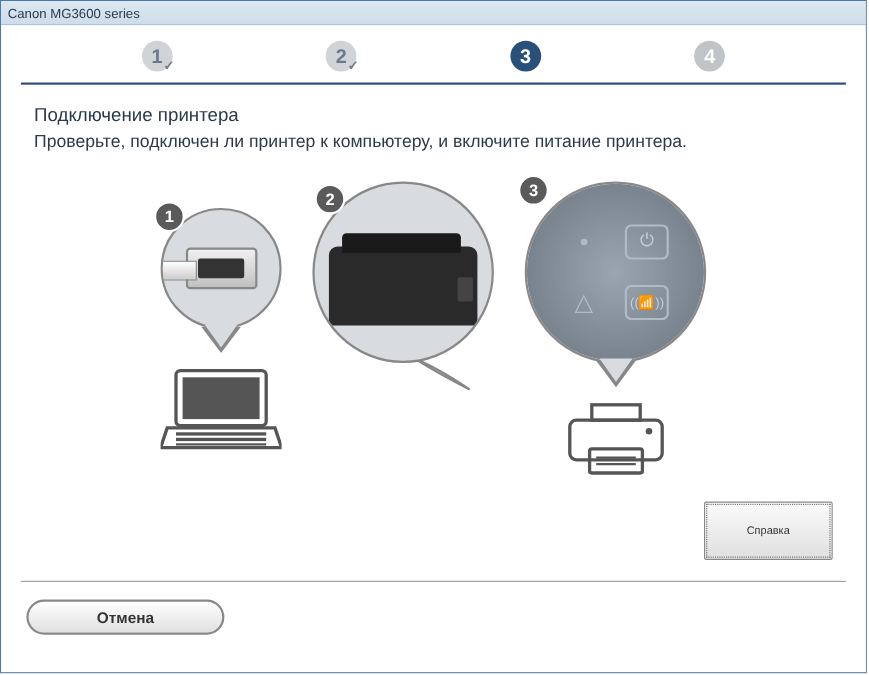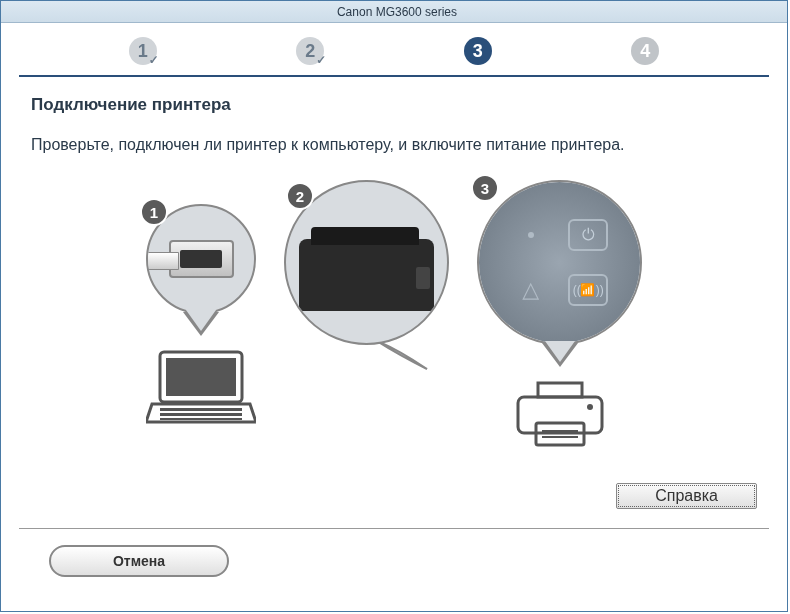--- a/index.html
+++ b/index.html
@@ -19,21 +19,20 @@
     }
     .titlebar {
       height: 22px;
       background: linear-gradient(to bottom, #dce8f2, #cddde9);
       border-bottom: 1px solid #a0b8cc;
       padding-left: 6px;
       font-size: 12px;
       color: #2a3a4a;
       display: flex;
       align-items: center;
-      justify-content: center;
     }
     .content-area {
       background: #ffffff;
       margin: 0;
       padding: 0;
       height: calc(100% - 22px);
       position: relative;
     }
     .steps {
       display: flex;
@@ -73,23 +72,23 @@
     }
     .step-future {
       background: #c0c4c8;
       color: #ffffff;
     }
     .page-content {
       padding: 18px 30px 0;
     }
     .page-title {
       font-size: 17px;
-      font-weight: bold;
+      font-weight: normal;
       color: #2a3a4a;
-      margin-bottom: 21px;
+      margin-bottom: 6px;
     }
     .page-desc {
       font-size: 16px;
       color: #2a3a4a;
     }
     .illustration-area {
       display: flex;
       justify-content: center;
       align-items: flex-start;
       gap: 28px;
@@ -253,22 +252,22 @@
       margin-top: 14px;
     }
     .printer-icon svg { display: block; }
     
     .help-row {
       position: absolute;
       bottom: 102px;
       right: 30px;
     }
     .help-btn {
-      padding: 3px 38px;
-      font-size: 16px;
+      padding: 20px 38px;
+      font-size: 10px;
       background: linear-gradient(to bottom, #fafafa, #e0e0e0);
       border: 1px solid #888;
       border-radius: 2px;
       color: #333;
       cursor: pointer;
       outline: 1px dotted #666;
       outline-offset: -3px;
       margin-top: 19px;
     }
     
@@ -277,21 +276,21 @@
       bottom: 82px;
       left: 18px;
       right: 18px;
       height: 1px;
       background: #999;
     }
     
     .cancel-row {
       position: absolute;
       bottom: 34px;
-      left: 48px;
+      left: 23px;
     }
     .cancel-btn {
       width: 180px;
       height: 32px;
       border-radius: 18px;
       background: linear-gradient(to bottom, #ffffff, #e0e0e0);
       border: 2px solid #888;
       font-size: 14px;
       font-weight: bold;
       color: #333;

